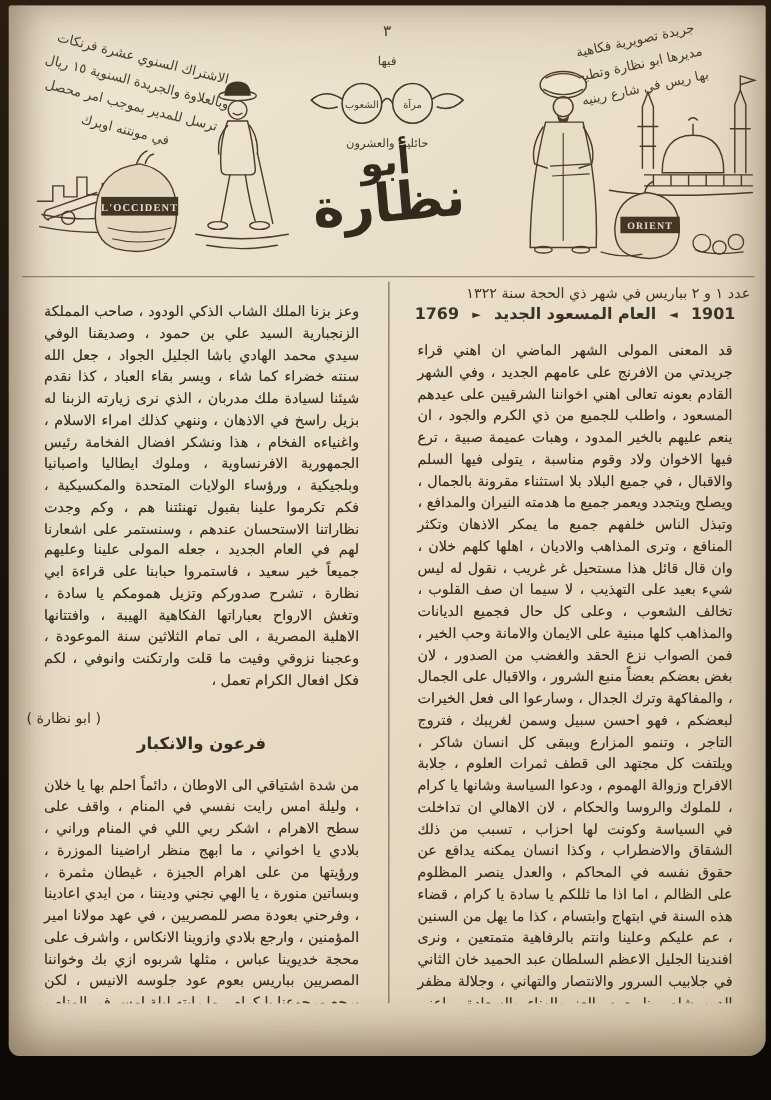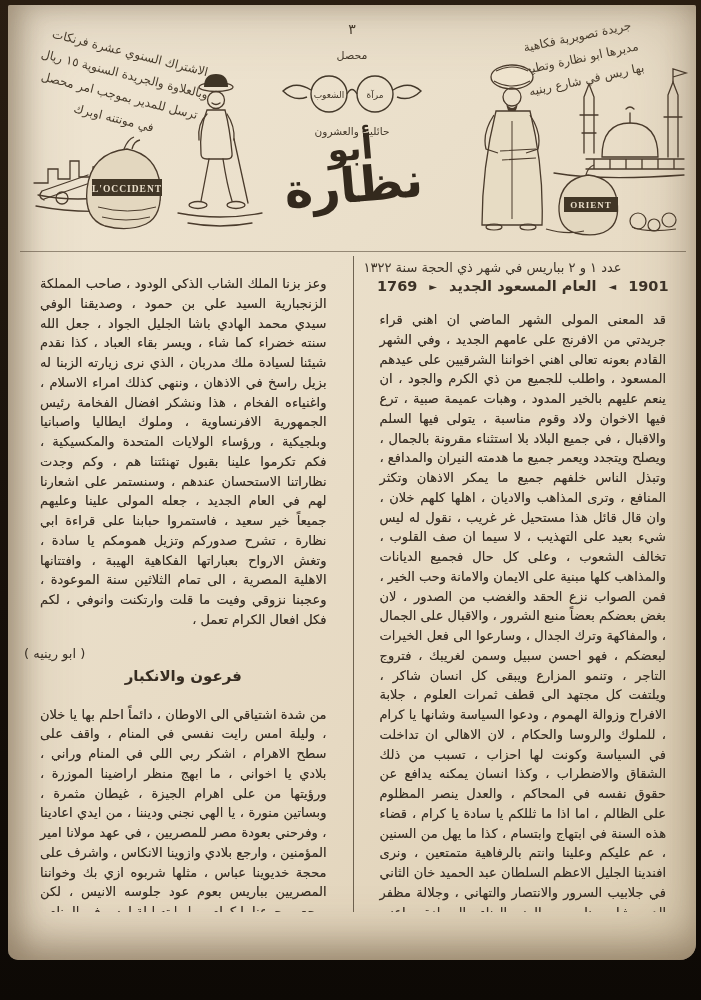--- a/index.html
+++ b/index.html
@@ -58,21 +58,21 @@
     position:absolute; left:12px; right:10px; top:246px; bottom:48px;
     display:flex; direction:rtl;
     border-top:1px solid rgba(77,63,47,.55);
     padding-top:4px;
   }
   .col { overflow:hidden; }
   .col-right { flex:1 1 50%; padding:2px 4px 0 8px; }
   .col-left  { flex:1 1 50%; padding:2px 8px 0 4px; }
   .divider { flex:0 0 1px; background:rgba(70,57,42,.75); margin:0 2px; }
   .dateline1 {
-    text-align:left; font-size:13px; margin:2px 0 3px; color:#3c3227;
+    text-align:right; font-size:13px; margin:2px 0 3px; color:#3c3227;
   }
   .dateline2 {
     display:flex; direction:rtl; justify-content:center; align-items:center;
     gap:12px; font-size:14.5px; font-weight:bold; color:#3c3227; margin:0 0 8px;
   }
   .dateline2 .arrow { font-size:10px; }
   .body-text {
     margin:16px; font-size:13px; line-height:1.52; text-align:justify;
     color:#3a3025; text-shadow:0 0 .5px rgba(58,48,38,.55);
   }
@@ -99,21 +99,21 @@
           <div class="corner-line">في مونتنه اوبرك</div>
         </div>
 
       <div class="corner corner-right" dir="rtl">
           <div class="corner-line">جريدة تصويرية فكاهية</div>
           <div class="corner-line">مديرها ابو نظارة وتطبع</div>
           <div class="corner-line">بها ريس في شارع رينيه</div>
         </div>
 
       <div class="ornament">
-        <div class="o-top">محصل</div>
+        <div class="o-top">فيها</div>
         <svg width="156" height="62" viewBox="0 0 156 62">
           <g stroke="#43382a" fill="none" stroke-width="1.4">
             <circle cx="55" cy="32" r="18"></circle>
             <circle cx="101" cy="32" r="18"></circle>
             <path d="M73 32 q5 -9 10 0"></path>
             <path d="M37 28 q-16 -10 -28 1 q11 11 24 6"></path>
             <path d="M119 28 q16 -10 28 1 q-11 11 -24 6"></path>
           </g>
           <text class="lens-text" x="101" y="36" font-size="9" text-anchor="middle">مرآة</text>
           <text class="lens-text" x="55" y="36" font-size="9" text-anchor="middle">الشعوب</text>
@@ -210,20 +210,20 @@
           <span class="arrow">►</span>
           <span>1769</span>
         </div>
         <p class="body-text">قد المعنى المولى الشهر الماضي ان اهني قراء جريدتي من الافرنج على عامهم الجديد ، وفي الشهر القادم بعونه تعالى اهني اخواننا الشرقيين على عيدهم المسعود ، واطلب للجميع من ذي الكرم والجود ، ان ينعم عليهم بالخير المدود ، وهبات عميمة صبية ، ترع فيها الاخوان ولاد وقوم مناسبة ، يتولى فيها السلم والاقبال ، في جميع البلاد بلا استثناء مقرونة بالجمال ، ويصلح ويتجدد ويعمر جميع ما هدمته النيران والمدافع ، وتبذل الناس خلفهم جميع ما يمكر الاذهان وتكثر المنافع ، وترى المذاهب والاديان ، اهلها كلهم خلان ، وان قال قائل هذا مستحيل غر غريب ، نقول له ليس شيء بعيد على التهذيب ، لا سيما ان صف القلوب ، تخالف الشعوب ، وعلى كل حال فجميع الديانات والمذاهب كلها مبنية على الايمان والامانة وحب الخير ، فمن الصواب نزع الحقد والغضب من الصدور ، لان بغض بعضكم بعضاً منبع الشرور ، والاقبال على الجمال ، والمفاكهة وترك الجدال ، وسارعوا الى فعل الخيرات لبعضكم ، فهو احسن سبيل وسمن لغريبك ، فتروج التاجر ، وتنمو المزارع ويبقى كل انسان شاكر ، ويلتفت كل مجتهد الى قطف ثمرات العلوم ، جلابة الافراح وزوالة الهموم ، ودعوا السياسة وشانها يا كرام ، للملوك والروسا والحكام ، لان الاهالي ان تداخلت في السياسة وكونت لها احزاب ، تسبب من ذلك الشقاق والاضطراب ، وكذا انسان يمكنه يدافع عن حقوق نفسه في المحاكم ، والعدل ينصر المظلوم على الظالم ، اما اذا ما ثللكم يا سادة يا كرام ، قضاء هذه السنة في ابتهاج وابتسام ، كذا ما يهل من السنين ، عم عليكم وعلينا وانتم بالرفاهية متمتعين ، ونرى افندينا الجليل الاعظم السلطان عبد الحميد خان الثاني في جلابيب السرور والانتصار والتهاني ، وجلالة مظفر الدين شاه ربنا يعمه بالعز والهناء والسعادة ، اعني بشاعر الملك يا سادة ، وترقى بلادهم في العلوم والمعارف ، وتكثر فيها الصنائع واللطائف ، هذا ما نرجوه من فضل الكريم المنان ، لنا ولجميع الاخوان</p>
       </div>
 
       <div class="divider"></div>
 
       <div class="col col-left" dir="rtl">
         <p class="body-text">وعز بزنا الملك الشاب الذكي الودود ، صاحب المملكة الزنجبارية السيد علي بن حمود ، وصديقنا الوفي سيدي محمد الهادي باشا الجليل الجواد ، جعل الله سنته خضراء كما شاء ، ويسر بقاء العباد ، كذا نقدم شيئنا لسيادة ملك مدربان ، الذي نرى زيارته الزبنا له بزيل راسخ في الاذهان ، وننهي كذلك امراء الاسلام ، واغنياءه الفخام ، هذا ونشكر افضال الفخامة رئيس الجمهورية الافرنساوية ، وملوك ايطاليا واصبانيا وبلجيكية ، ورؤساء الولايات المتحدة والمكسيكية ، فكم تكرموا علينا بقبول تهنئتنا هم ، وكم وجدت نظاراتنا الاستحسان عندهم ، وسنستمر على اشعارنا لهم في العام الجديد ، جعله المولى علينا وعليهم جميعاً خير سعيد ، فاستمروا حبابنا على قراءة ابي نظارة ، تشرح صدوركم وتزيل همومكم يا سادة ، وتغش الارواح بعباراتها الفكاهية الهيبة ، وافتتانها الاهلية المصرية ، الى تمام الثلاثين سنة الموعودة ، وعجبنا نزوقي وفيت ما قلت وارتكنت وانوفي ، لكم فكل افعال الكرام تعمل ،</p>
-        <div class="sig-line">( ابو رينيه )</div>
+        <div class="sig-line">( ابو نظارة )</div>
         <div class="section-heading">فرعون والانكبار</div>
         <p class="body-text">من شدة اشتياقي الى الاوطان ، دائماً احلم بها يا خلان ، وليلة امس رايت نفسي في المنام ، واقف على سطح الاهرام ، اشكر ربي اللي في المنام وراني ، بلادي يا اخواني ، ما ابهج منظر اراضينا الموزرة ، ورؤيتها من على اهرام الجيزة ، غيطان مثمرة ، وبساتين منورة ، يا الهي نجني وديننا ، من ايدي اعادينا ، وفرحني بعودة مصر للمصريين ، في عهد مولانا امير المؤمنين ، وارجع بلادي وازوينا الانكاس ، واشرف على محجة خديوينا عباس ، مثلها شربوه ازي بك وخواننا المصريين بباريس بعوم عود جلوسه الانيس ، لكن برجع مرجوعنا يا كرام ، ما رايته ليلة امس في المنام ، رايت المستربول وامه على الاهرام واقفين ، يد كم في رسم العدد ١٥ مصورين ، وسمعتهم يهنوا بعضهم بالسنة الجديدة ، ويقولوا انها سنة سعيدة ، يروا فيها كنوز الارض تحت يدهم ، وملوكها امم طوع امرهم ، فبينا هم حائلين يا هذه</p>
       </div>
 
     </div>
   </div>
 </div>
 
 </body></html>

